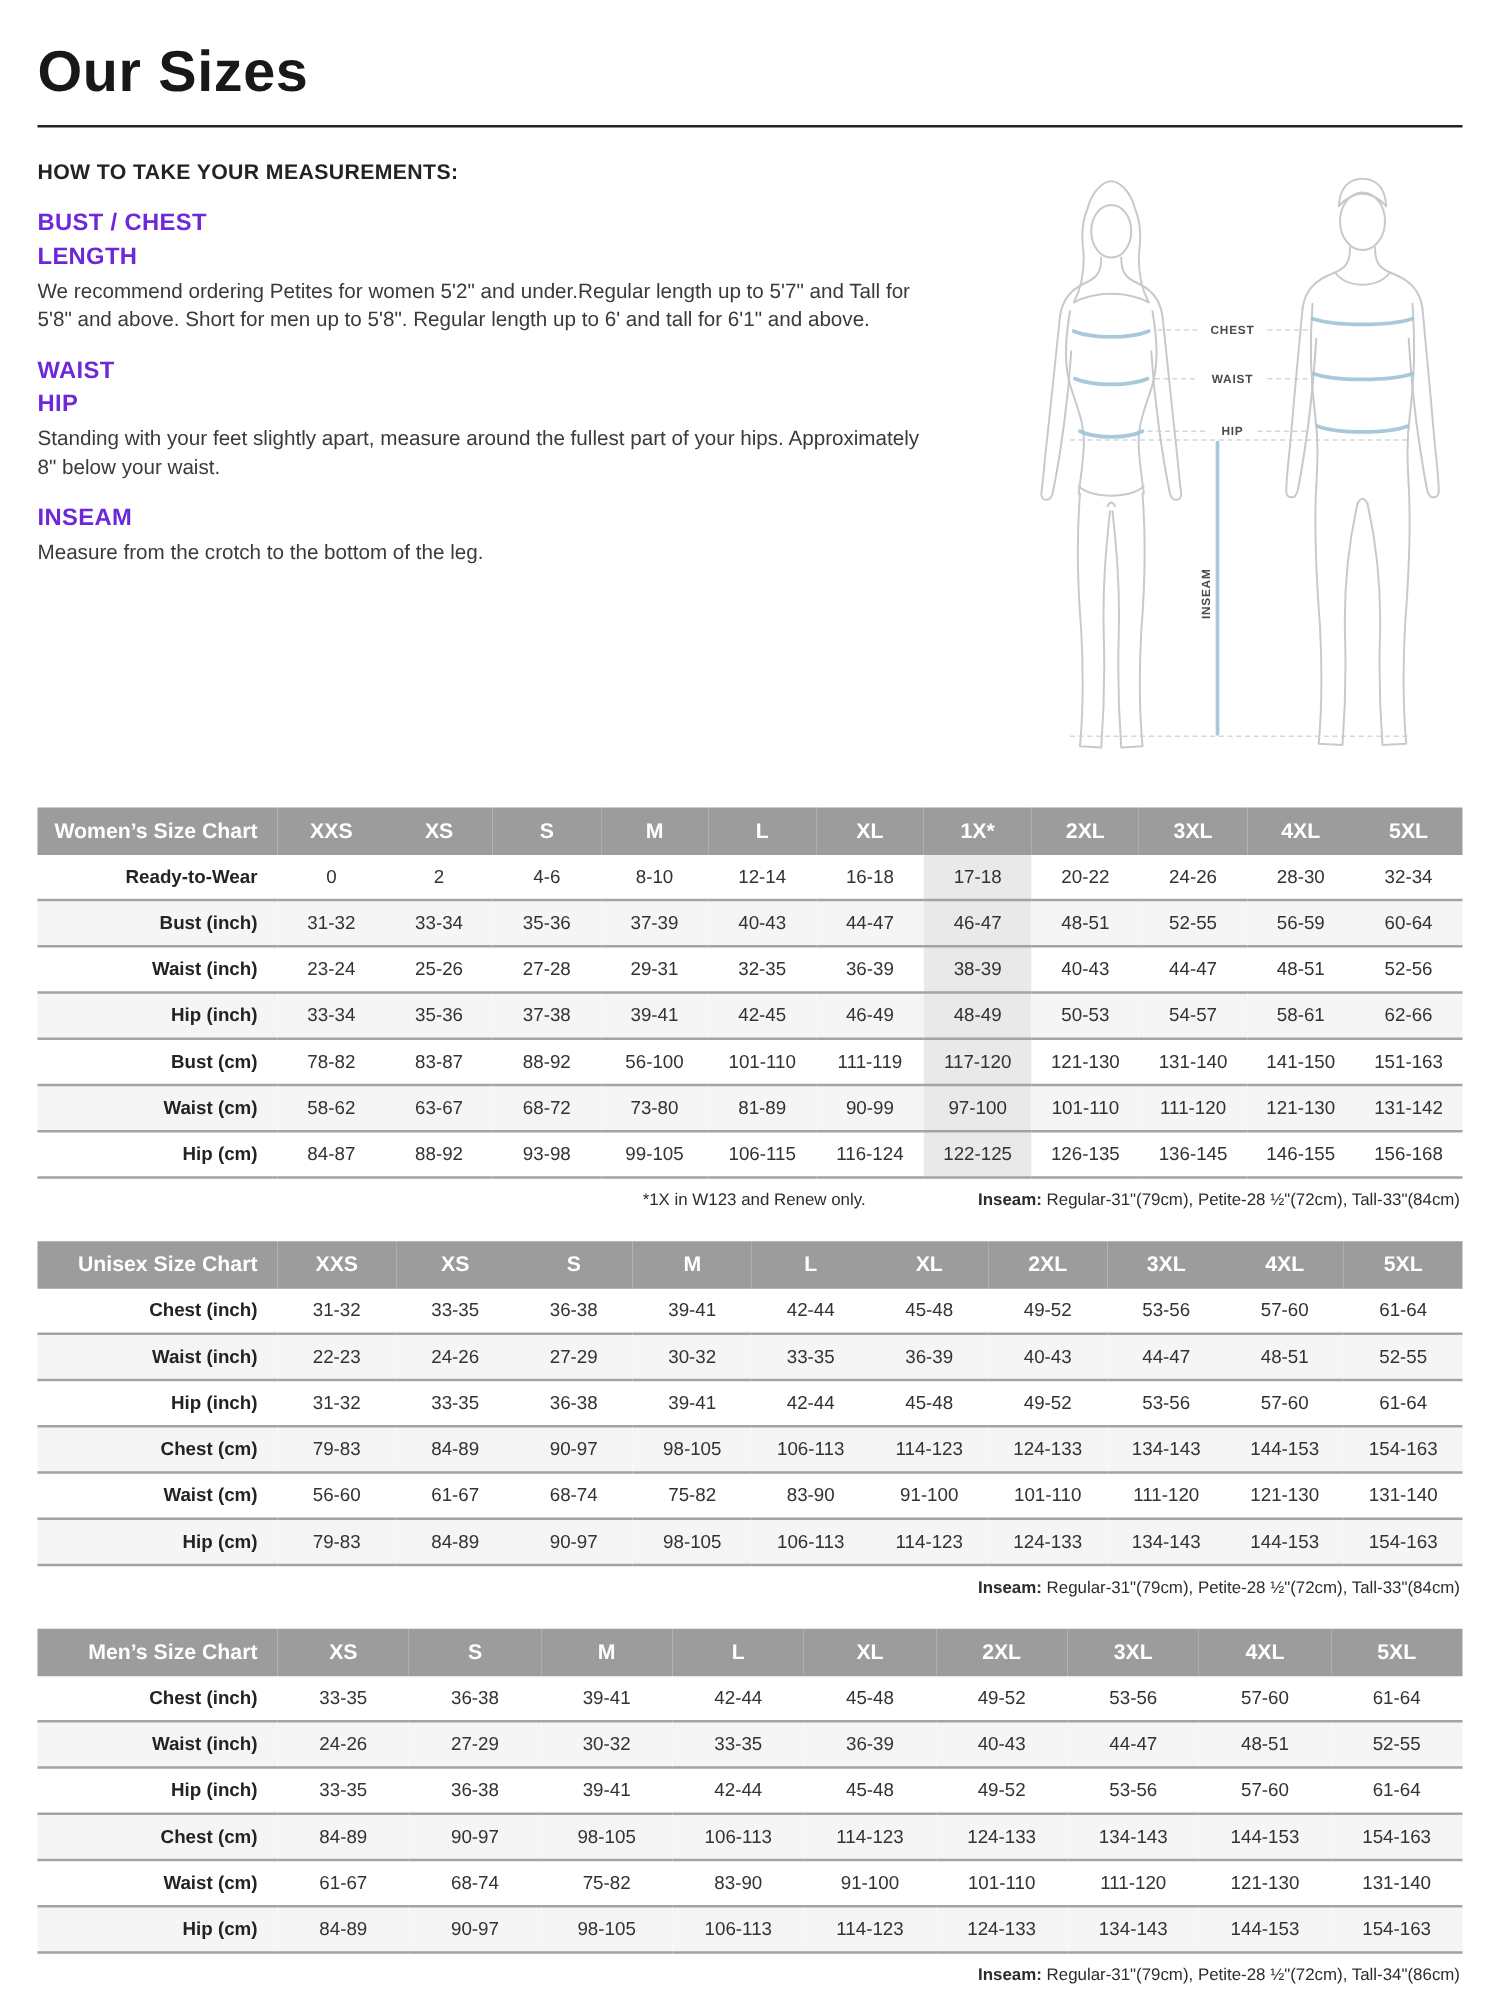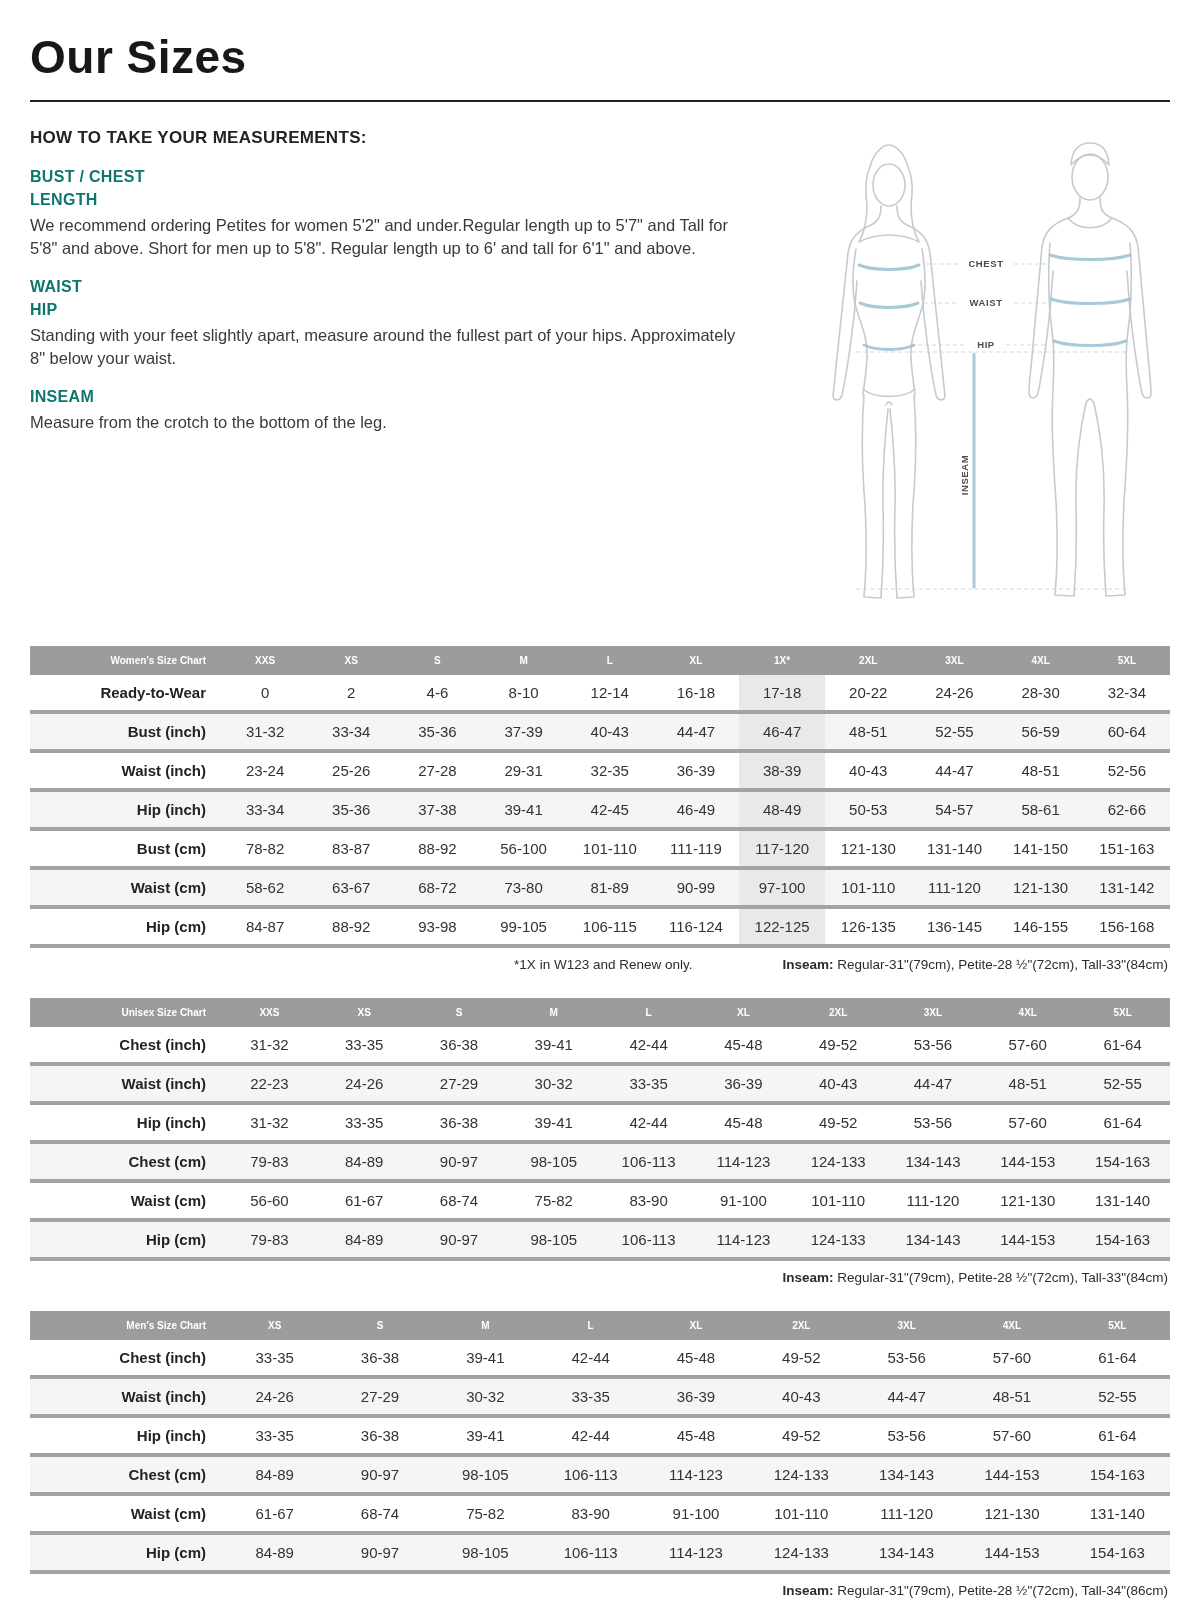--- a/index.html
+++ b/index.html
@@ -23,49 +23,49 @@
     font-size:46px;font-weight:900;color:#181818;
     margin:8px 0 16px 0;letter-spacing:0.5px;
   }
   .title-divider{border:none;border-top:2px solid #222;margin:0 0 26px 0;}
   .content-top{display:flex;gap:46px;min-height:492px;}
   .instructions{flex:0 0 720px;}
   .instructions h2{
     font-size:17px;font-weight:700;color:#232323;margin:0 0 20px 0;letter-spacing:.3px;
   }
   .m-section h3{
-    font-size:16px;font-weight:700;color:#0f766e;margin:0 0 5px 0;letter-spacing:.3px;
+    font-size:19px;font-weight:700;color:#6d28d9;margin:0 0 5px 0;letter-spacing:.3px;
   }
   .m-section p{
     font-size:16.5px;line-height:1.42;color:#3a3a3a;margin:0 0 17px 0;
   }
   .diagram-wrap{flex:1;display:flex;justify-content:center;align-items:center;padding-top:4px;}
   svg .fig{stroke:var(--outline);stroke-width:1.6;fill:none;stroke-linecap:round;stroke-linejoin:round;}
   svg .blue{stroke:var(--blue);stroke-width:3;fill:none;stroke-linecap:round;opacity:.9;}
   svg .dash{stroke:var(--dash);stroke-width:1.2;fill:none;stroke-dasharray:4 3;}
   svg .lbl{font-family:"Liberation Sans",sans-serif;font-size:9.5px;font-weight:700;fill:#4b4b4b;letter-spacing:.6px;}
 
   .tables-area{margin-top:26px;}
   table.size-table{
     width:100%;border-collapse:collapse;table-layout:fixed;
     font-size:15px;color:#333;
   }
   table.size-table thead th{
     background:var(--header-bg);color:#ffffff;font-weight:700;
-    padding:9px 3px;font-size:10px;text-align:center;
+    padding:9px 3px;font-size:17px;text-align:center;
   }
   table.size-table th.label-col{width:192px;text-align:right;padding-right:16px;}
   table.size-table tbody th.label-col{
     font-weight:700;color:#232323;text-align:right;padding-right:16px;
   }
   table.size-table tbody td{
     text-align:center;padding:9px 2px;color:#333;
   }
   table.size-table tbody th{padding:9px 2px;}
-  table.size-table tbody tr{border-bottom:4px solid #a3a3a3;}
+  table.size-table tbody tr{border-bottom:2px solid #a3a3a3;}
   table.size-table tbody tr:nth-child(even){background:var(--stripe);}
   table.size-table tbody td.hl{background:var(--hl);}
   .footnotes{
     display:flex;justify-content:flex-end;gap:90px;
     margin:9px 2px 26px 0;font-size:13.5px;color:#2c2c2c;
   }
   .footnotes b{font-weight:700;}
 </style>
 </head>
 <body>

